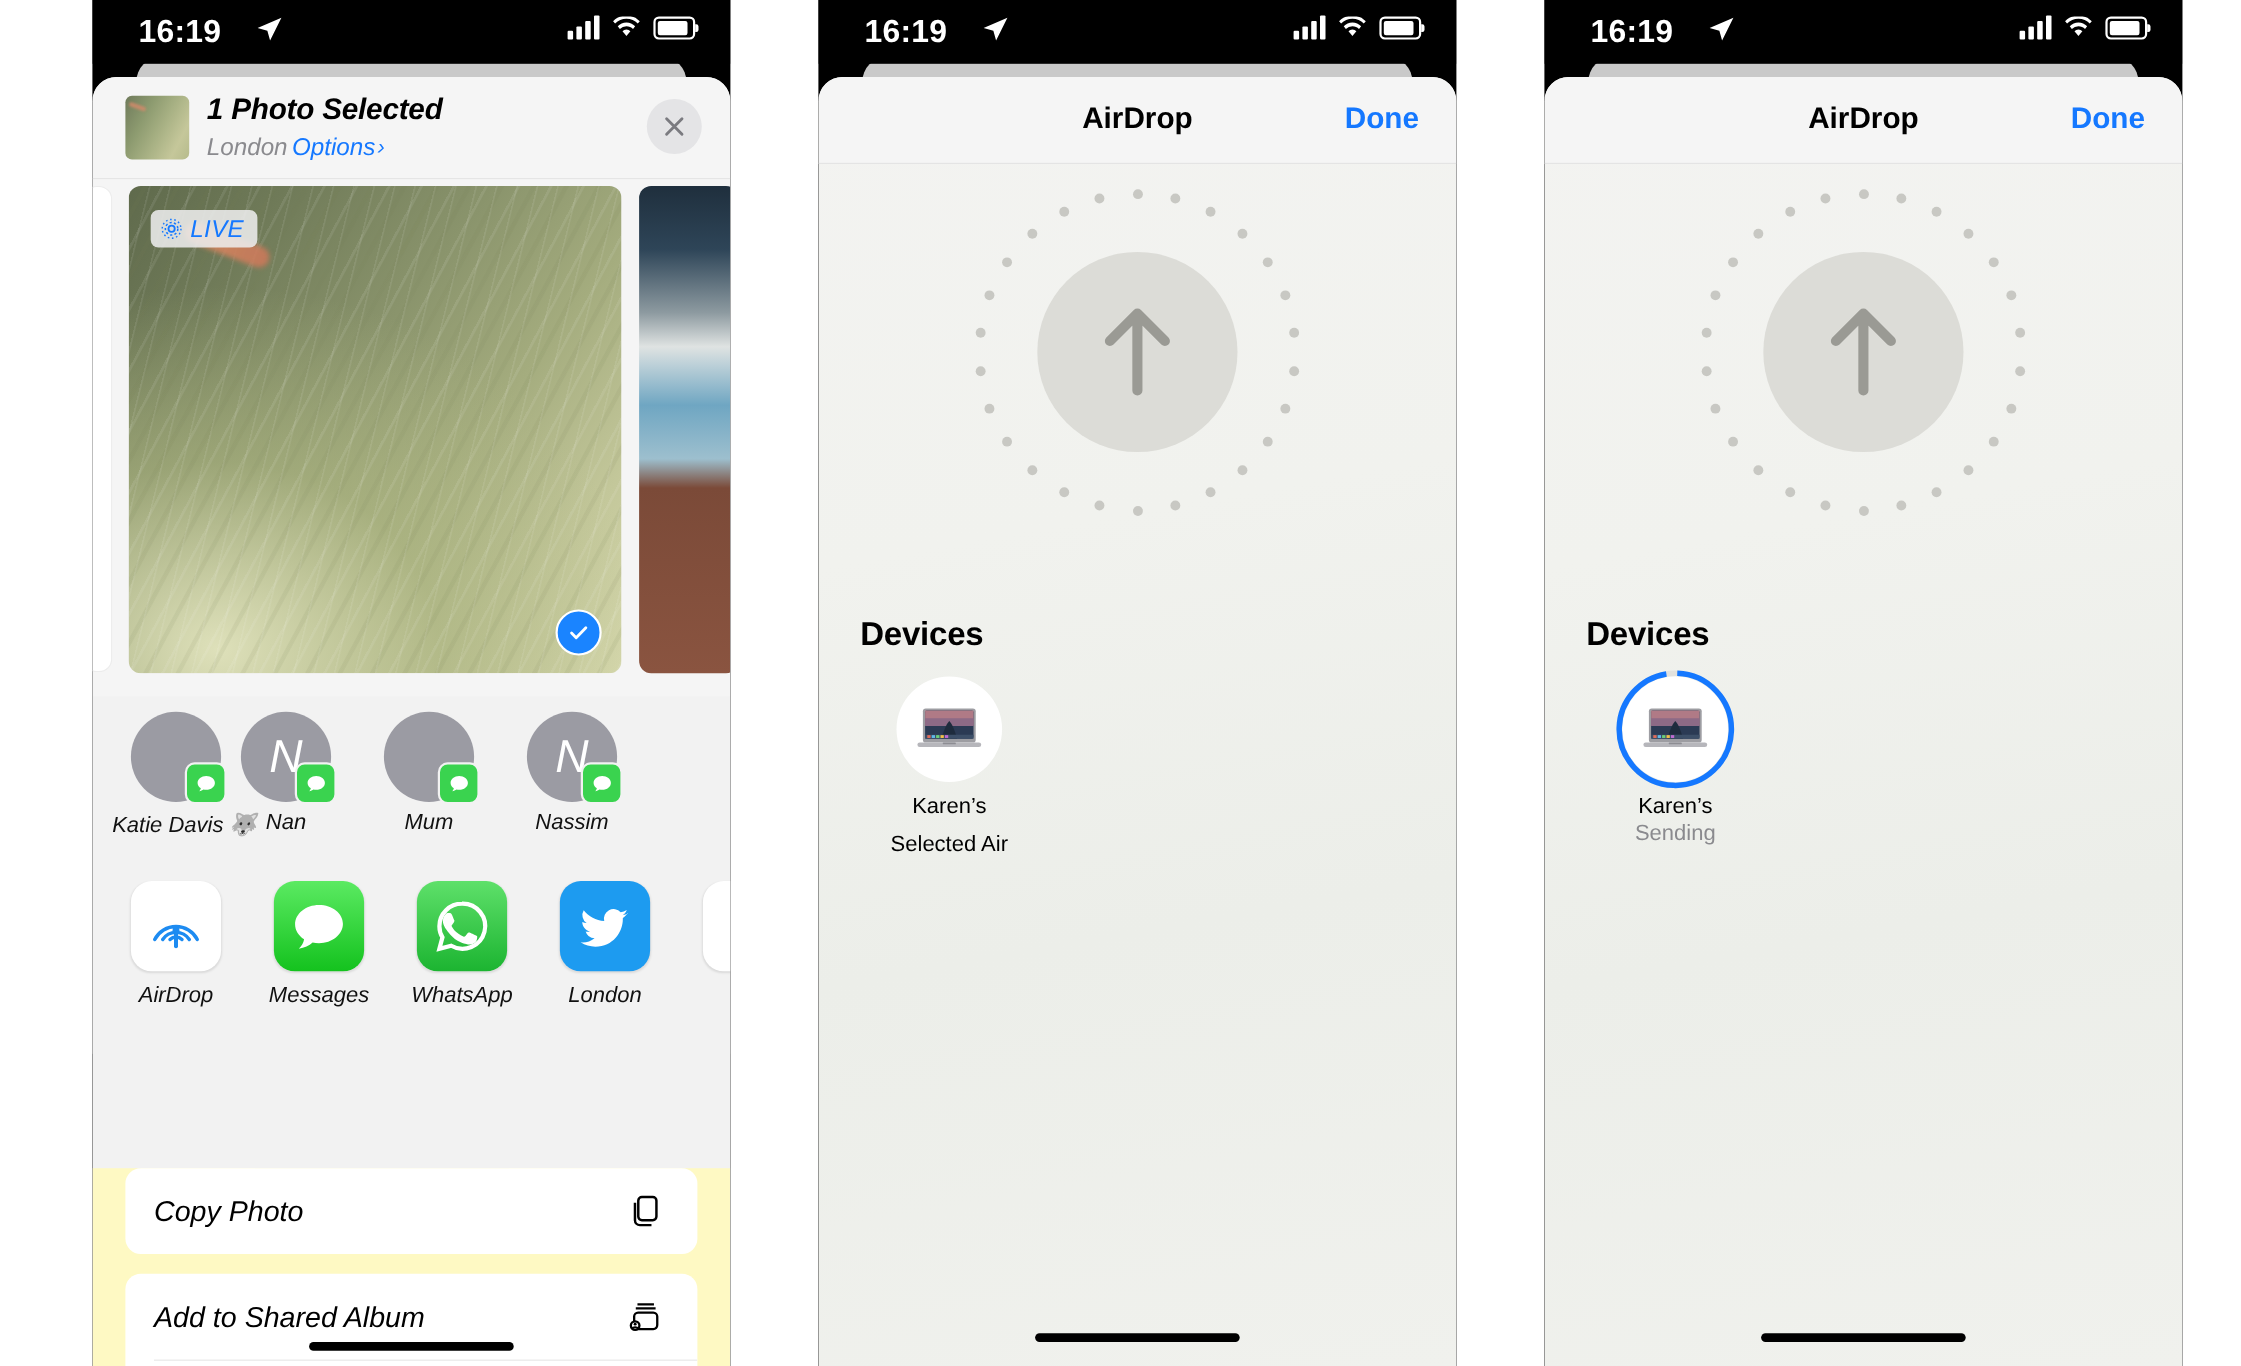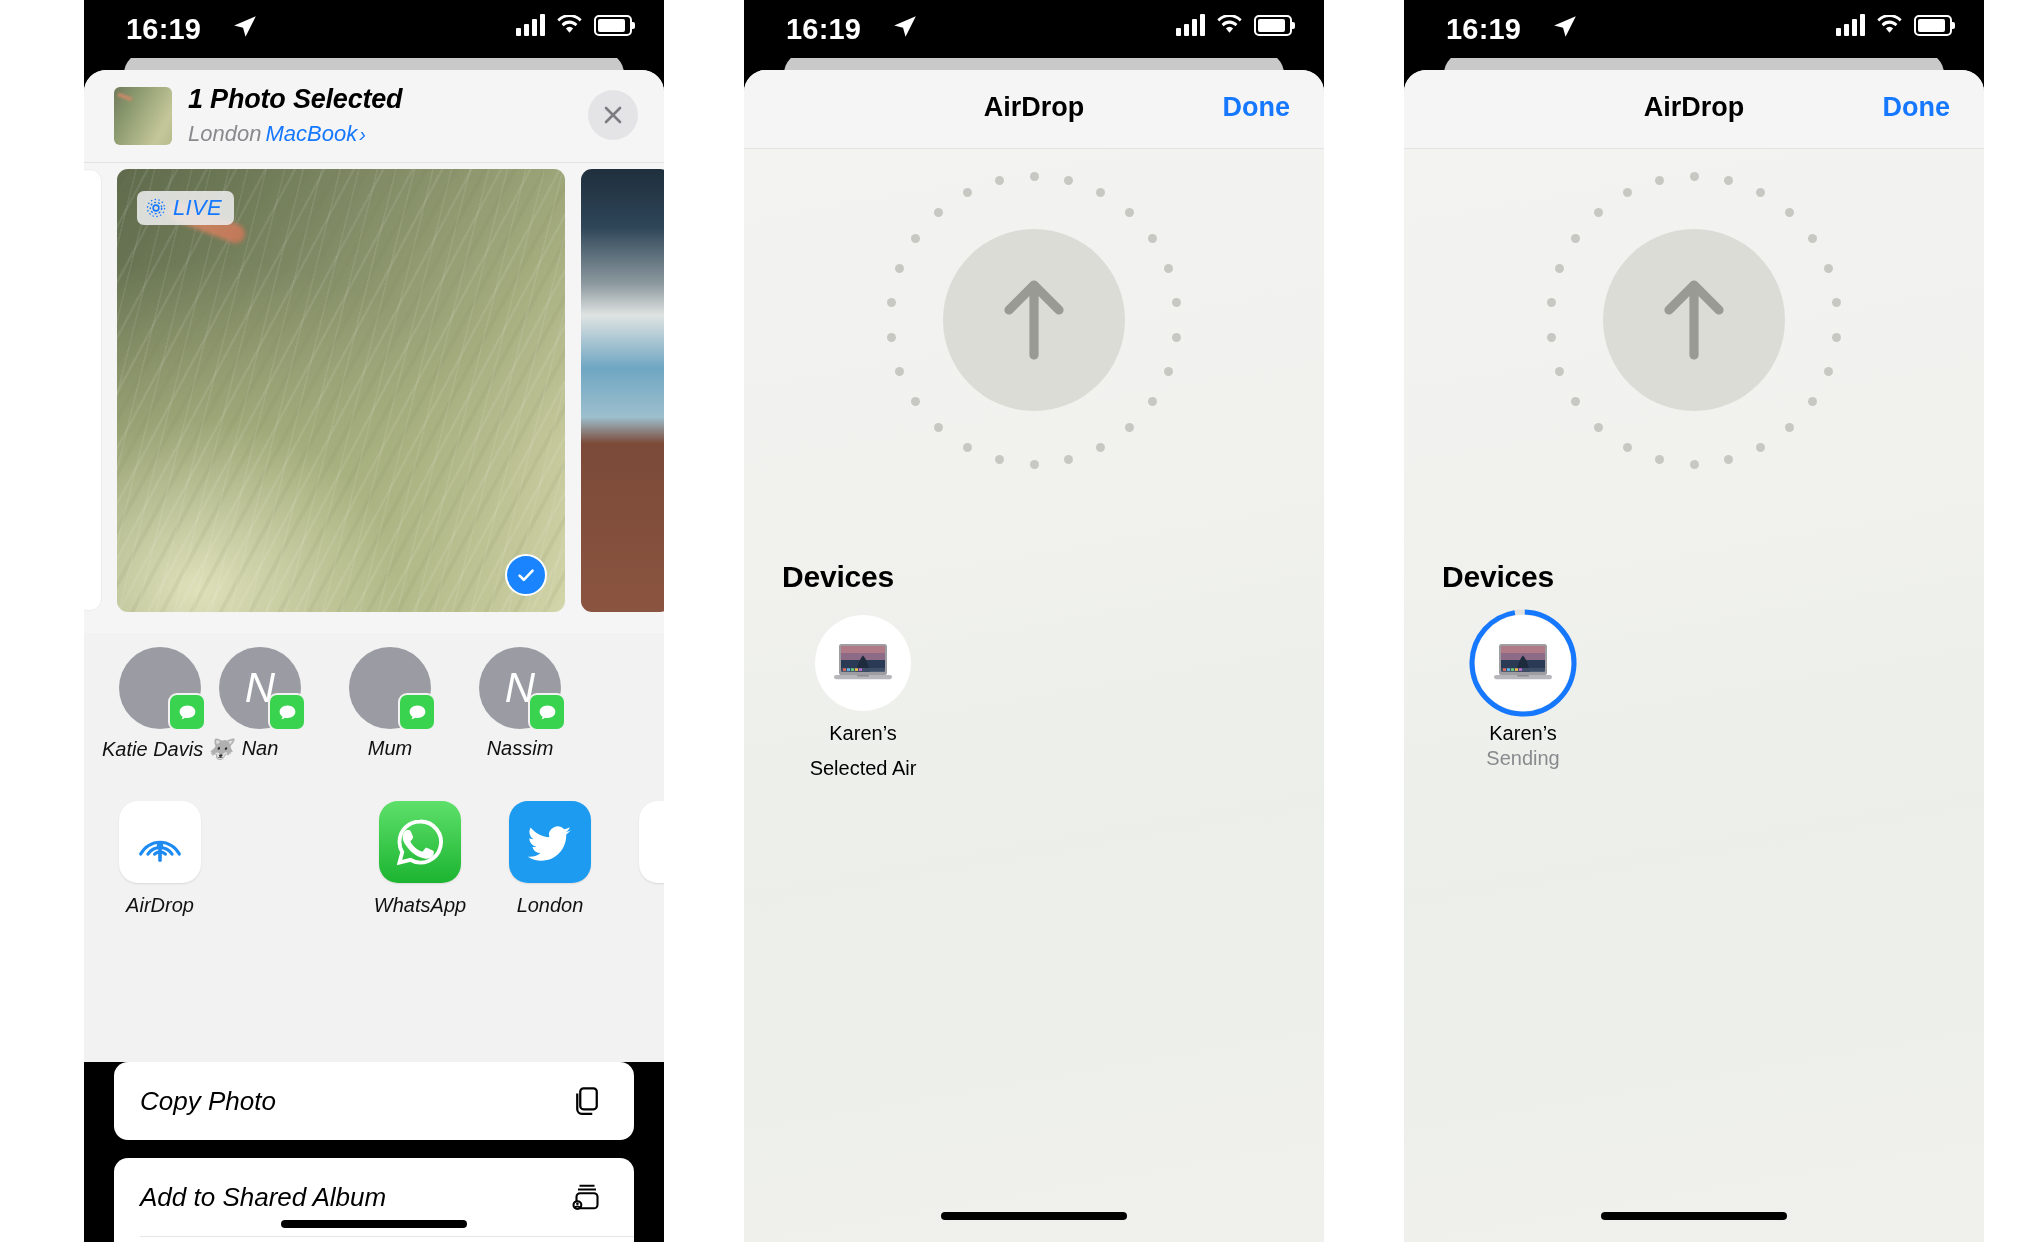--- a/index.html
+++ b/index.html
@@ -143,21 +143,21 @@
     align-items:center;justify-content:center;overflow:hidden;
     box-shadow:0 1px 2px rgba(0,0,0,.10);}
   .a-name{margin-top:11px;font-size:20px;color:#111;white-space:nowrap;}
   .ic-airdrop{background:#fff;}
   .ic-messages{background:linear-gradient(180deg,#5bea62 0%,#14c21e 100%);}
   .ic-whatsapp{background:linear-gradient(180deg,#5ee06a 0%,#1cb431 100%);}
   .ic-twitter{background:#1d9bf0;}
   .ic-slack{background:#fff;}
 
   
-  .actions{position:absolute;left:0;right:0;top:992px;bottom:0;background:#000000;}
+  .actions{position:absolute;left:0;right:0;top:992px;bottom:0;background:#fef9c3;}
   .act-card{margin:0 30px 18px 30px;background:#fff;border-radius:14px;overflow:hidden;}
   .act-row{position:relative;height:78px;display:flex;align-items:center;padding:0 26px;}
   .act-row + .act-row::before{content:"";position:absolute;left:26px;right:0;top:0;height:1px;background:#e6e6e6;}
   .act-label{font-size:26px;color:#000;flex:1;}
   .act-ic{width:42px;height:42px;display:flex;align-items:center;justify-content:center;}
   .act-ic svg{width:36px;height:36px;}
 
   
   .ad-sheet{
     position:absolute;left:0;right:0;top:70px;bottom:0;
@@ -230,21 +230,21 @@
     <div class="sheet">
 
       <div class="sheet-head">
         <div class="thumb">
             <span class="streak"></span>
           </div>
         <div class="head-title">1 Photo Selected</div>
         <div class="head-sub-wrap">
           <span style="font-size:22px;color:#8a8a8e;">London</span>
           <span style="display:flex;align-items:center;">
-            <span style="font-size:22px;color:#1578ff;">MacBook</span>
+            <span style="font-size:22px;color:#1578ff;">Options</span>
             <span class="chev">›</span>
           </span>
         </div>
         <div class="closebtn">
           <svg viewBox="0 0 24 24">
               <path d="M5 5l14 14M19 5L5 19" stroke="#7b7b80" stroke-width="2.6" stroke-linecap="round"></path>
             </svg>
         </div>
       </div>
 
@@ -331,20 +331,28 @@
                 <path d="M14 34a12 12 0 0 1 20 0"></path>
                 <path d="M19.5 34a6.5 6.5 0 0 1 9 0"></path>
               </g>
               <circle cx="24" cy="27" r="2.6" fill="#1d8bf1"></circle>
               <path d="M24 29.6V39" stroke="#1d8bf1" stroke-width="3" stroke-linecap="round"></path>
             </svg>
           </div>
           <div class="a-name">AirDrop</div>
         </div>
 
+        <div class="a-item" style="left:148px;">
+          <div class="a-ic ic-messages">
+            <svg viewBox="0 0 48 48" width="58" height="58">
+                <path d="M24 8C14 8 6 14.5 6 22.6c0 4.6 2.6 8.7 6.8 11.3-.4 2.5-1.8 5-4 7 4.2-.6 7.8-2.3 10.4-4.6 1.5.3 3.1.5 4.8.5 10 0 18-6.5 18-14.6S34 8 24 8z" fill="#fff"></path>
+              </svg>
+          </div>
+          <div class="a-name">Messages</div>
+        </div>
 
         <div class="a-item" style="left:278px;">
           <div class="a-ic ic-whatsapp">
             <svg viewBox="0 0 48 48" width="58" height="58">
               <path d="M24 7C14.6 7 7 14.6 7 24c0 3 .8 5.9 2.3 8.4L7 41l8.9-2.3A17 17 0 1 0 24 7z" fill="none" stroke="#fff" stroke-width="3.2"></path>
               <path d="M18.6 17.4c-.5-1.1-1-1.1-1.5-1.1h-1.3c-.4 0-1.2.2-1.8.9-.6.7-2.3 2.3-2.3 5.5s2.4 6.4 2.7 6.8c.3.4 4.6 7.4 11.4 10.1 5.6 2.2 6.8 1.8 8 1.7 1.2-.1 4-1.6 4.6-3.2.6-1.6.6-3 .4-3.2-.2-.3-.6-.5-1.3-.8-.7-.3-4-2-4.6-2.2-.6-.2-1.1-.3-1.5.3-.4.7-1.7 2.2-2.1 2.6-.4.4-.8.5-1.4.2-.7-.3-2.8-1-5.4-3.3-2-1.8-3.3-4-3.7-4.7-.4-.7 0-1 .3-1.4.3-.3.7-.8 1-1.2.3-.4.4-.7.6-1.2.2-.4.1-.8 0-1.2-.2-.3-1.5-3.6-2.1-4.9z" fill="#fff" transform="translate(-1.5,-1.5) scale(.95)"></path>
             </svg>
           </div>
           <div class="a-name">WhatsApp</div>
         </div>

